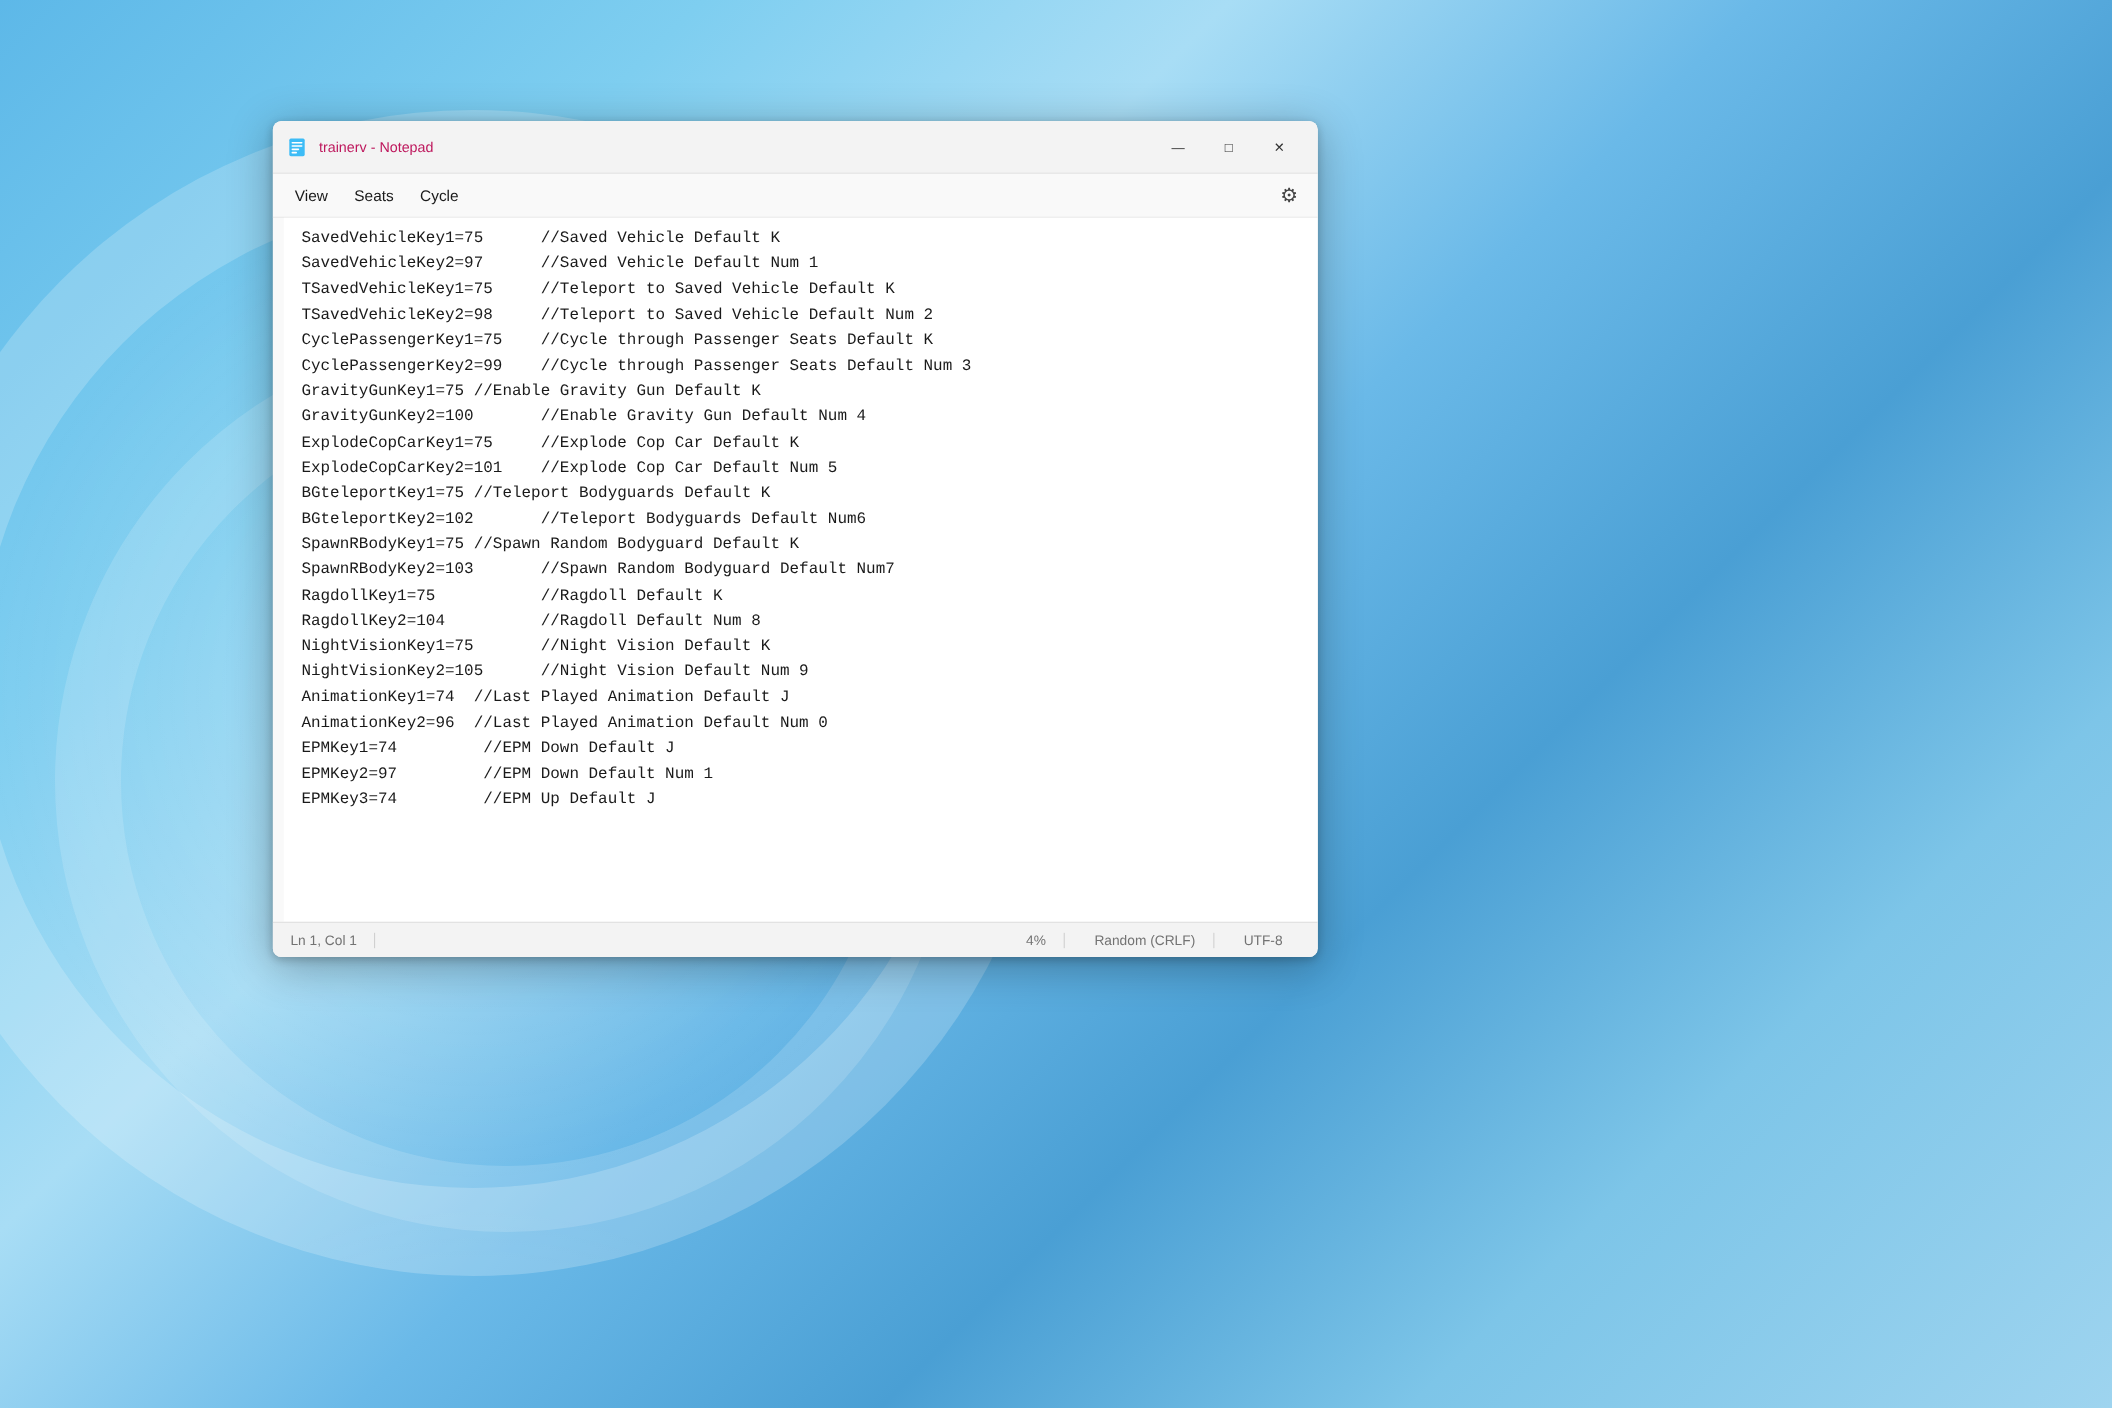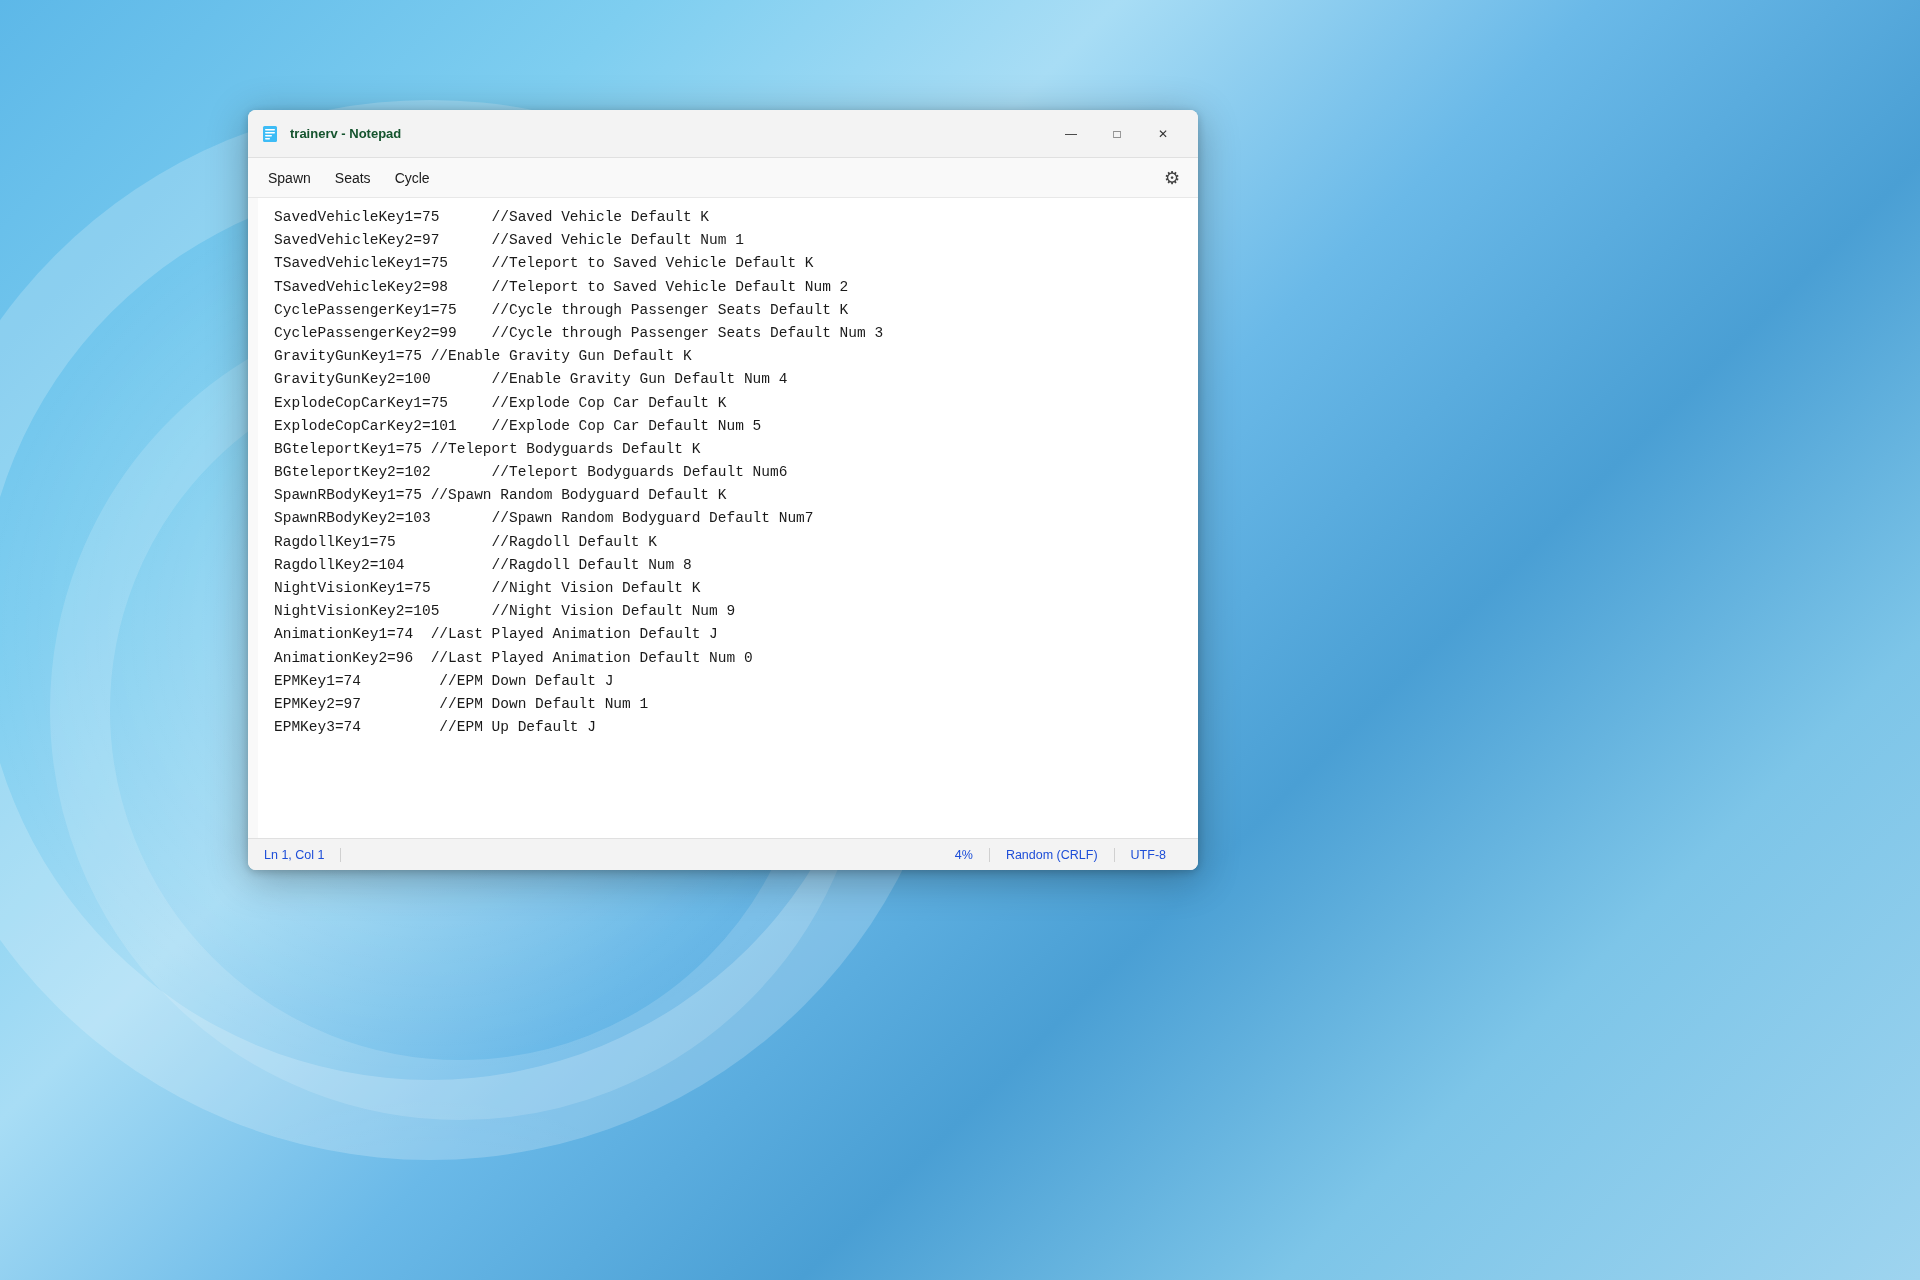--- a/index.html
+++ b/index.html
@@ -78,22 +78,22 @@
     .title-bar-icon {
       width: 20px;
       height: 20px;
       margin-right: 10px;
       flex-shrink: 0;
     }
 
     .title-bar-text {
       flex: 1;
       font-size: 13px;
-      color: #14532d;
-      font-weight: 700;
+      color: #be185d;
+      font-weight: 400;
     }
 
     .window-controls {
       display: flex;
       gap: 0;
     }
 
     .win-btn {
       width: 46px;
       height: 32px;
@@ -160,23 +160,23 @@
 
     
     .status-bar {
       display: flex;
       align-items: center;
       height: 32px;
       background: #f3f3f3;
       border-top: 1px solid #e0e0e0;
       padding: 0 16px;
       font-size: 12.5px;
-      color: #1d4ed8;
-      flex-shrink: 0;
-      gap: 0;
+      color: #737373;
+      flex-shrink: 0;
+      gap: 11px;
     }
 
     .status-item {
       padding: 0 16px;
       border-right: 1px solid #d0d0d0;
     }
 
     .status-item:first-child { padding-left: 0; }
     .status-item:last-child { border-right: none; }
 
@@ -203,21 +203,21 @@
     </div>
     <span class="title-bar-text">trainerv - Notepad</span>
     <div class="window-controls">
       <div class="win-btn minimize">—</div>
       <div class="win-btn maximize">□</div>
       <div class="win-btn close">✕</div>
     </div>
   </div>
 
   <div class="menu-bar">
-    <div class="menu-item">Spawn</div>
+    <div class="menu-item">View</div>
     <div class="menu-item">Seats</div>
     <div class="menu-item">Cycle</div>
     <div class="menu-bar-spacer"></div>
     <div class="settings-icon-btn">
       <span>⚙</span>
     </div>
   </div>
 
   <div class="text-area-container">
     <div class="text-content" id="text-content-area">SavedVehicleKey1=75      //Saved Vehicle Default K

